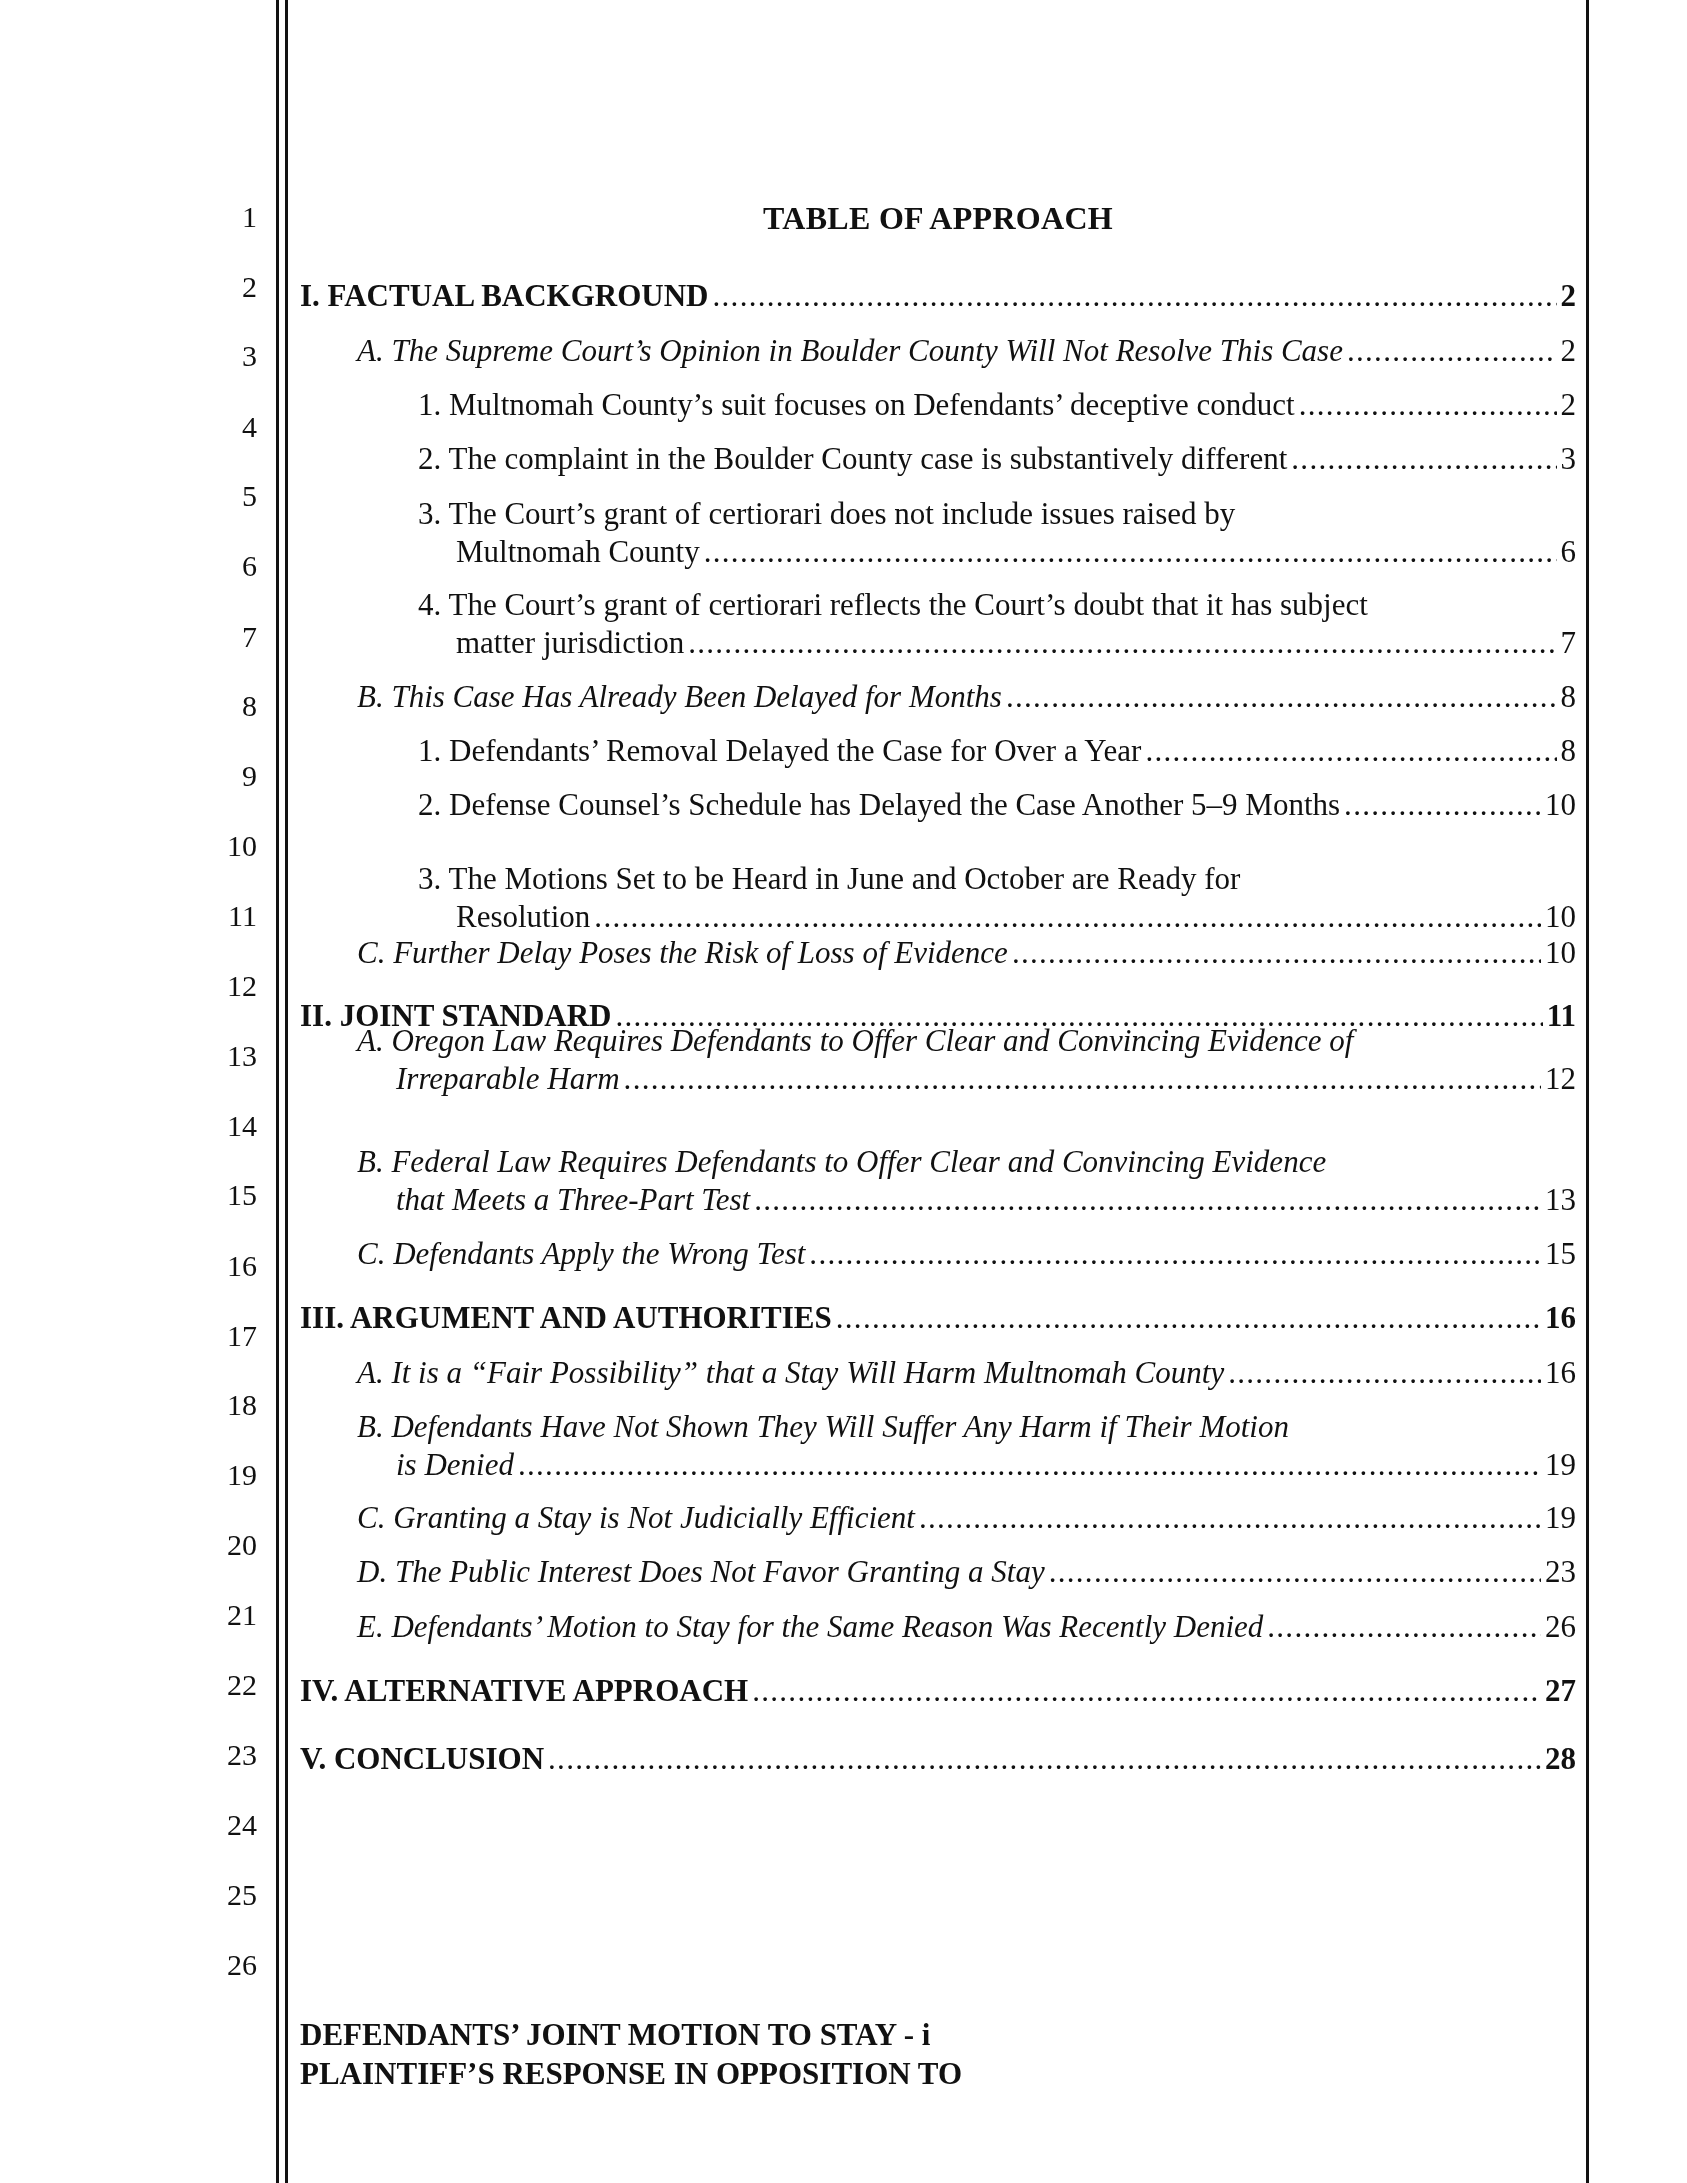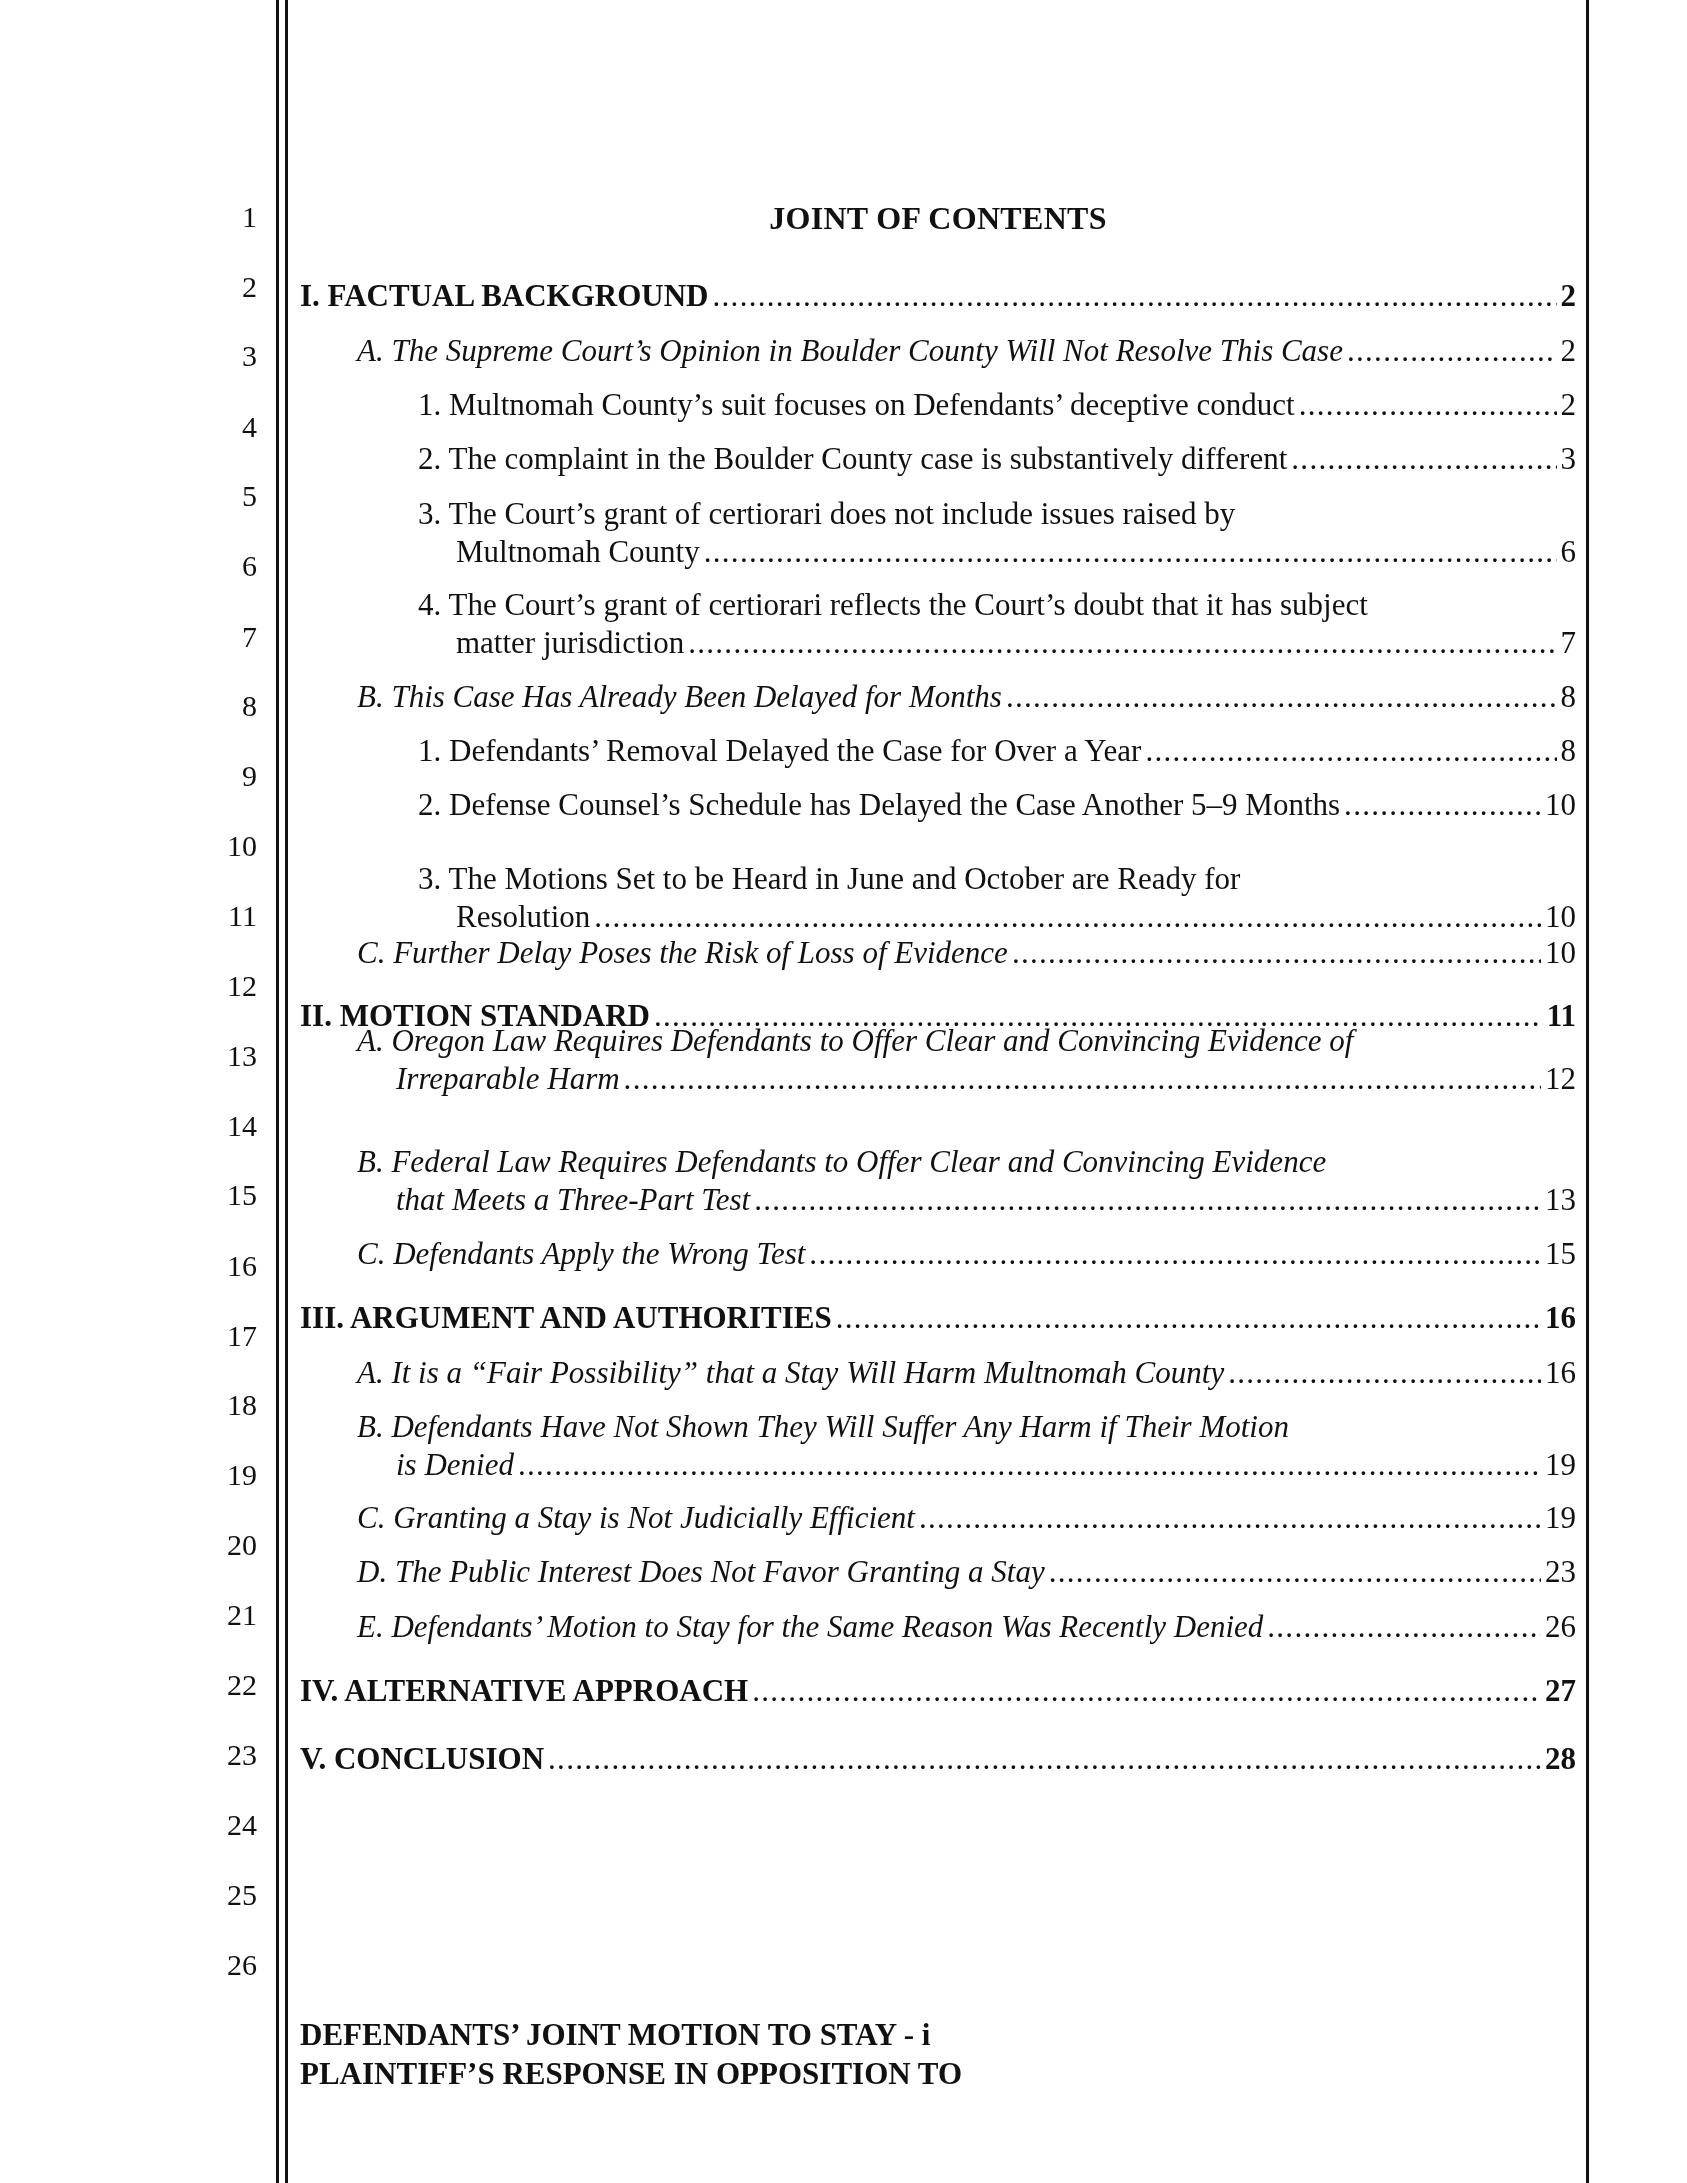--- a/index.html
+++ b/index.html
@@ -131,21 +131,21 @@
     <div class="ln" style="top: 1530px;">20</div>
     <div class="ln" style="top: 1600px;">21</div>
     <div class="ln" style="top: 1670px;">22</div>
     <div class="ln" style="top: 1740px;">23</div>
     <div class="ln" style="top: 1810px;">24</div>
     <div class="ln" style="top: 1880px;">25</div>
     <div class="ln" style="top: 1950px;">26</div>
   </div>
 
 <div class="content">
-  <div class="toc-title">JOINT OF CONTENTS</div>
+  <div class="toc-title">TABLE OF APPROACH</div>
   <div id="toc">
       <div class="entry level-0" style="top: 277px;">
         <div class="line">
           <span class="entry-text">I. FACTUAL BACKGROUND</span>
           <span class="leader"></span>
           <span class="page-num">2</span>
         </div>
       </div>
       <div class="entry level-1" style="top: 332px;">
         <div class="line">
@@ -221,21 +221,21 @@
       </div>
       <div class="entry level-1" style="top: 934px;">
         <div class="line">
           <span class="entry-text">C. Further Delay Poses the Risk of Loss of Evidence</span>
           <span class="leader"></span>
           <span class="page-num">10</span>
         </div>
       </div>
       <div class="entry level-0" style="top: 997px;">
         <div class="line">
-          <span class="entry-text">II. MOTION STANDARD</span>
+          <span class="entry-text">II. JOINT STANDARD</span>
           <span class="leader"></span>
           <span class="page-num">11</span>
         </div>
       </div>
       <div class="entry level-1" style="top: 1022px;">
         <div class="line">
           <span class="entry-text">A. Oregon Law Requires Defendants to Offer Clear and Convincing Evidence of</span>
         </div>
         <div class="line cont">
           <span class="entry-text">Irreparable Harm</span>

